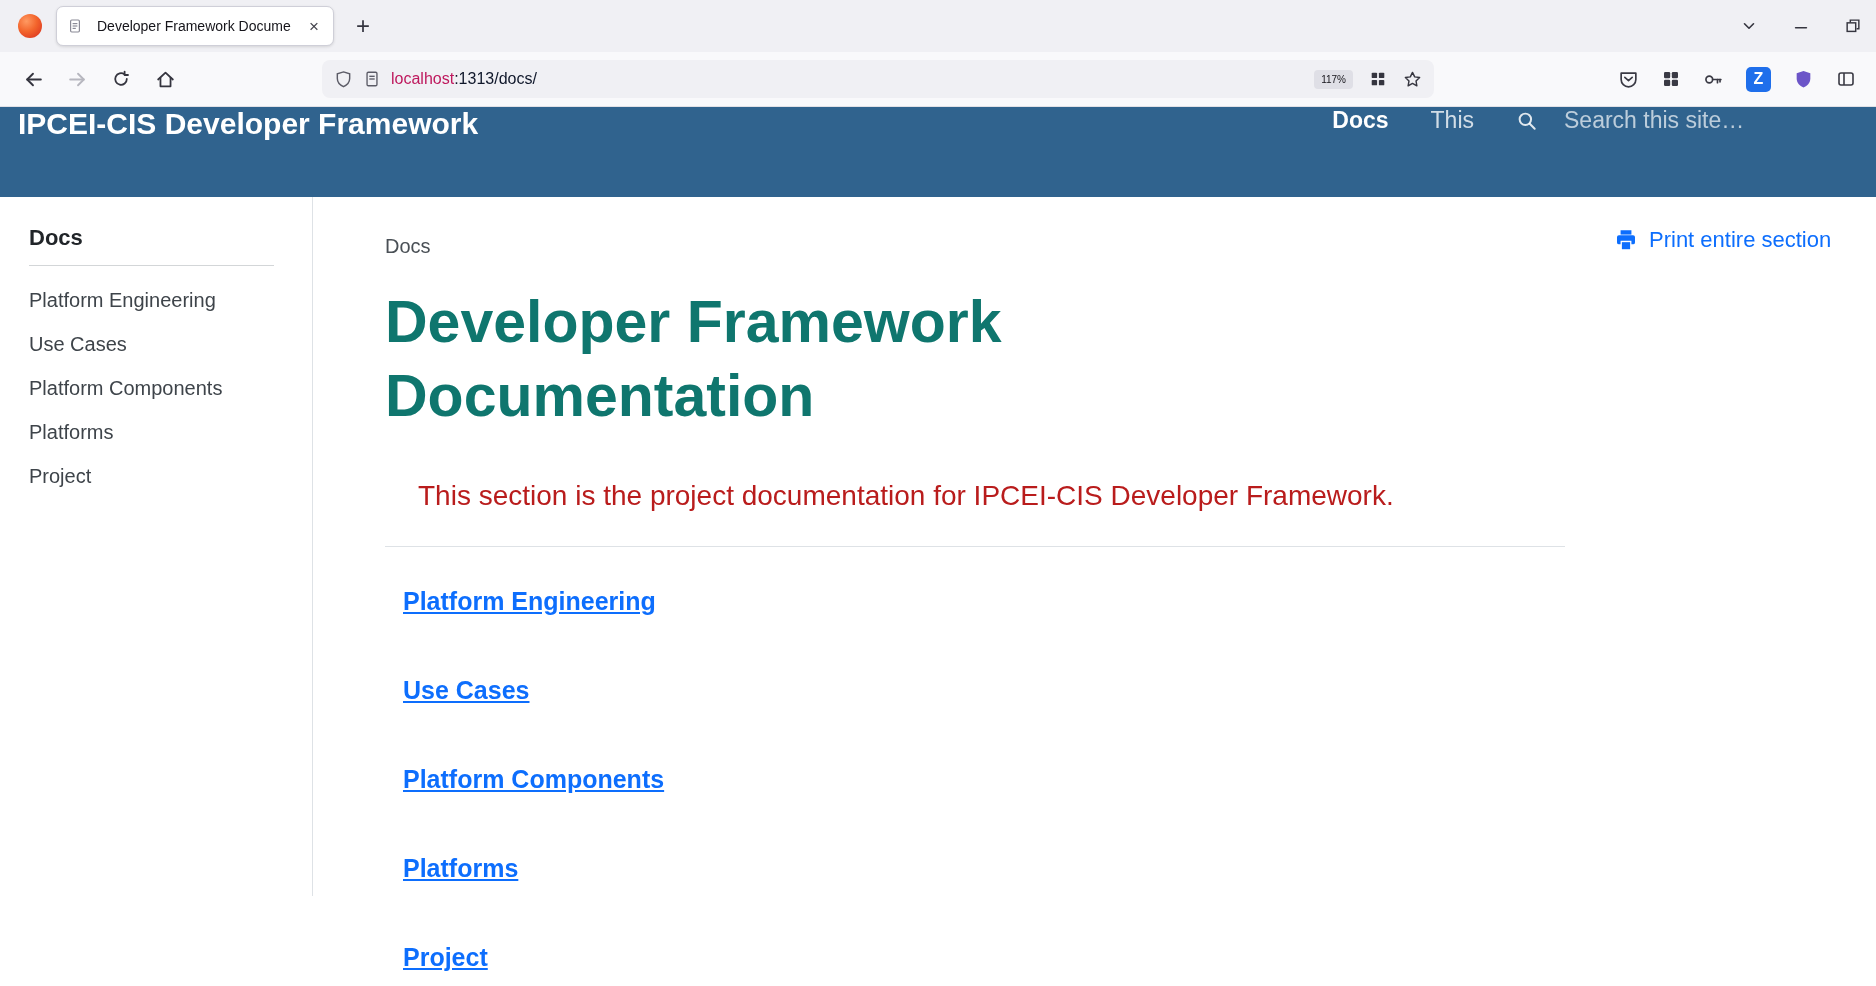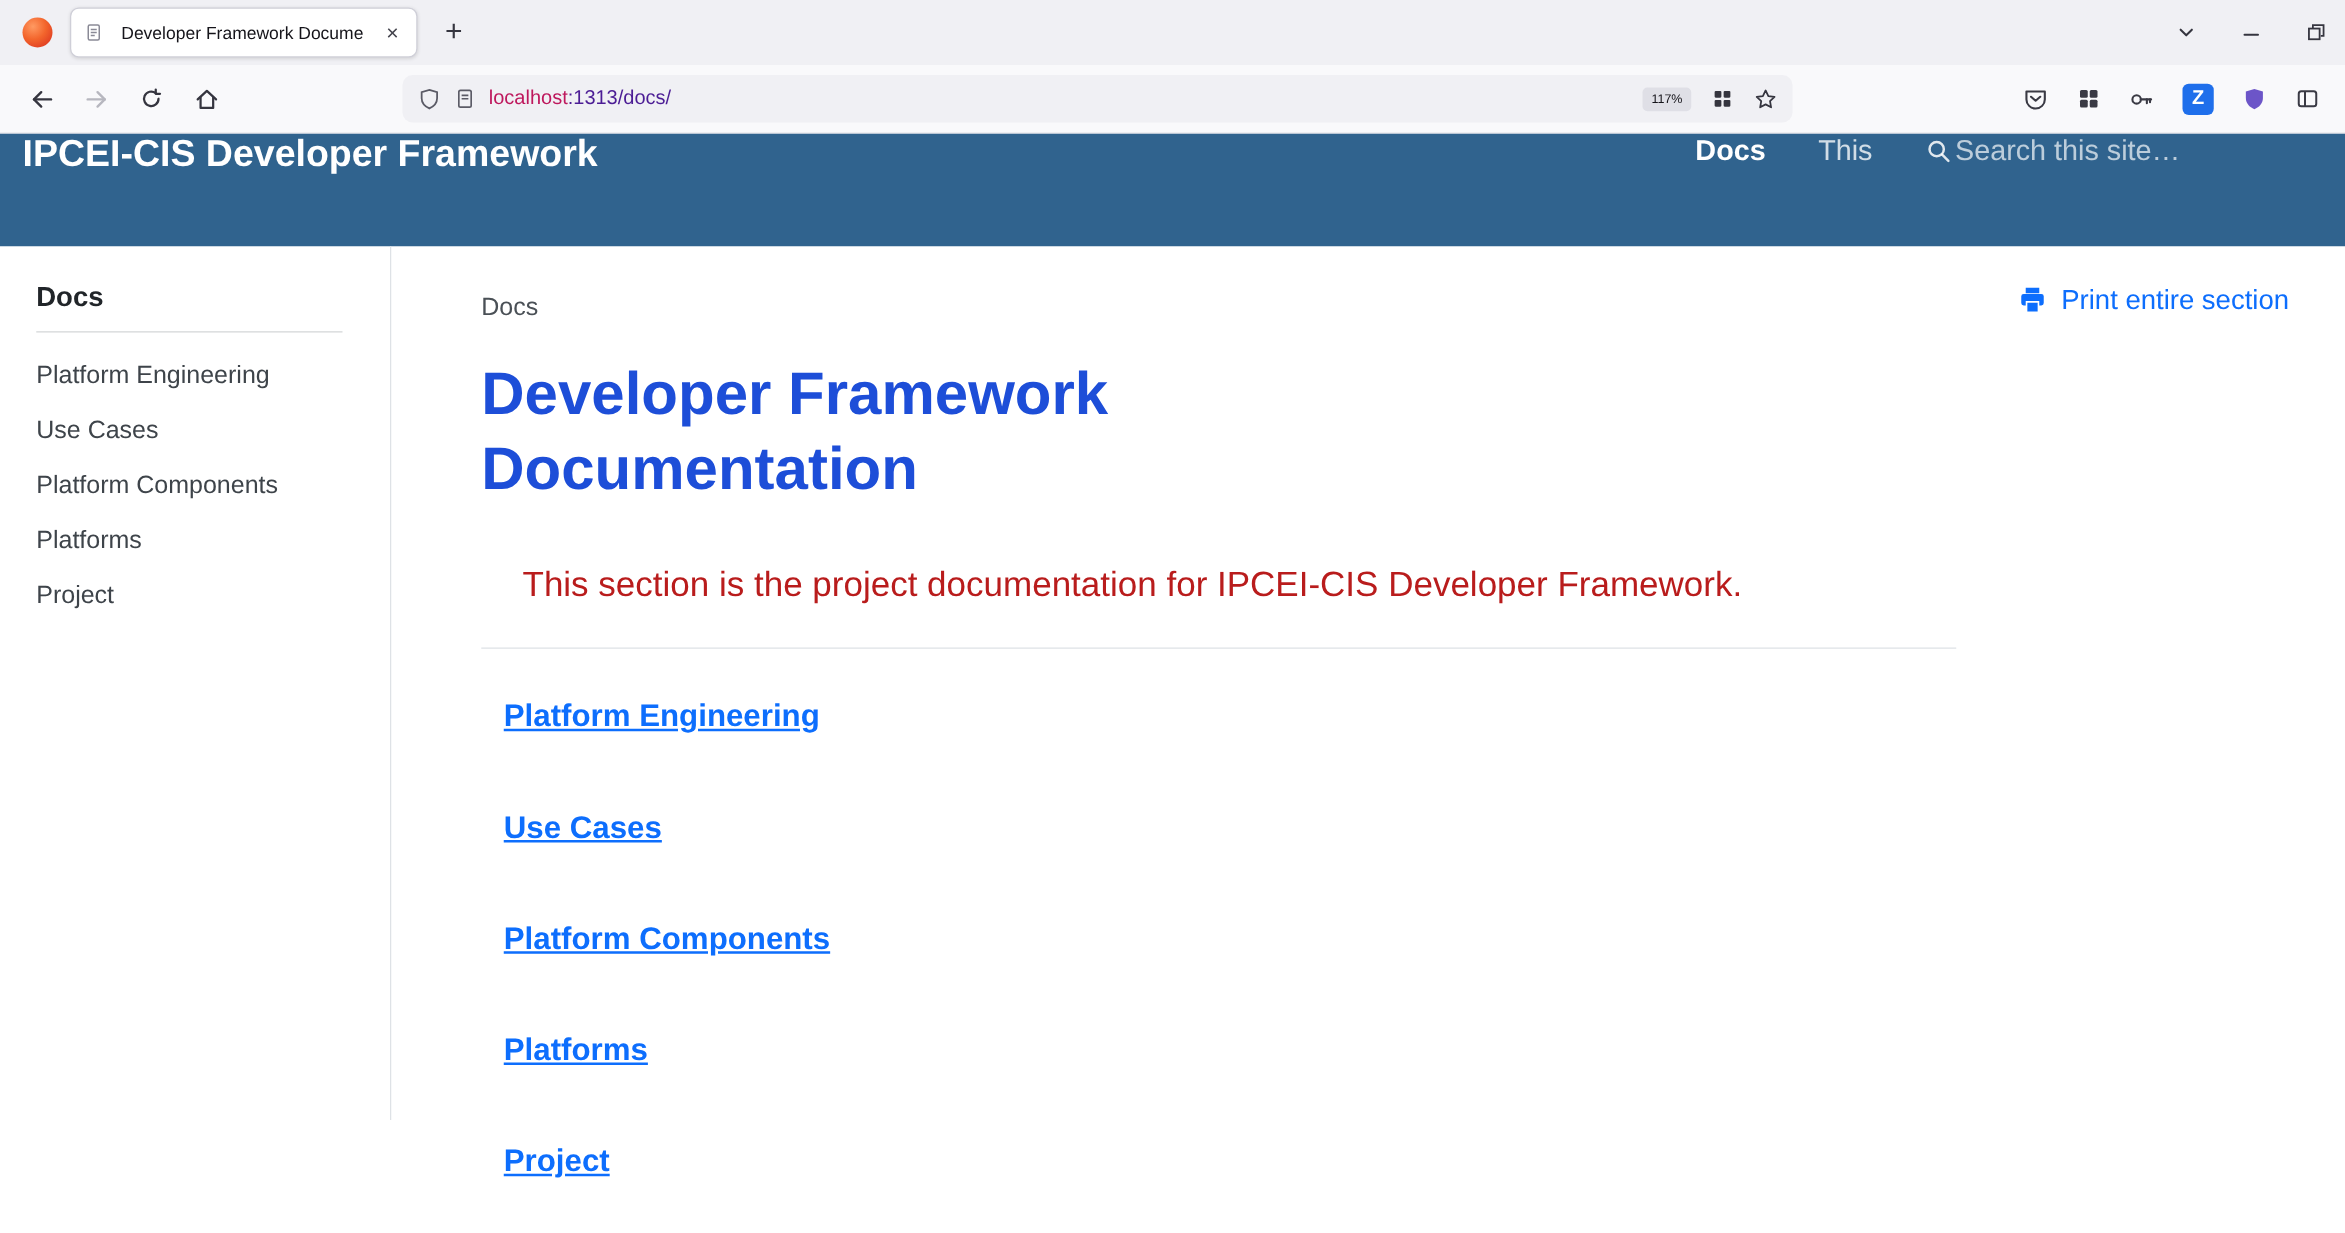--- a/index.html
+++ b/index.html
@@ -57,21 +57,21 @@
   }
   .tb-btn.disabled { color:#b7b7bf; }
   .urlbar {
     margin-left:132px;
     width:1112px; height:38px; background:#f0f0f4; border-radius:8px;
     display:flex; align-items:center; padding:0 12px; gap:10px;
   }
   .urlbar .sep-icon { color:#5b5b66; display:flex; flex:0 0 auto; }
   .url-text { font-size:16px; color:#15141a; flex:1 1 auto; white-space:nowrap; }
   .url-text .host { color:#be185d; }
-  .url-text .rest { color:#4c1d95; }
+  .url-text .rest { color:#0f172a; }
   .zoom-chip {
     background:#dfdfe6; border-radius:4px; font-size:10px; color:#15141a;
     padding:4px 7px; flex:0 0 auto;
   }
   .url-right-icon { color:#35353f; display:flex; flex:0 0 auto; margin-left:6px; }
   .toolbar-right {
     margin-left:auto; display:flex; align-items:center; gap:22px; color:#3a3a44;
     padding-right:6px;
   }
   .ext-z {
@@ -83,21 +83,21 @@
 
   
   .site-header {
     height:90px; background:#30638e;
     display:flex; align-items:flex-start; padding:0 94px 0 18px;
   }
   .site-title { color:#ffffff; font-size:30px; font-weight:bold; flex:1 1 auto; }
   .site-nav { display:flex; align-items:center; gap:42px; }
   .nav-link { font-size:23px; color:rgba(255,255,255,.78); text-decoration:none; }
   .nav-link.active { color:#ffffff; font-weight:bold; }
-  .nav-search { display:flex; align-items:center; gap:2px; }
+  .nav-search { display:flex; align-items:center; gap:26px; }
   .nav-search .mag { color:rgba(255,255,255,.85); display:flex; }
   .nav-search input {
     background:transparent; border:none; outline:none;
     font-family:"Liberation Sans", sans-serif;
     font-size:23px; color:#ffffff; width:218px;
   }
   .nav-search input::placeholder { color:rgba(255,255,255,.68); }
 
   
   .content-row { display:flex; height:699px; }
@@ -112,22 +112,22 @@
   }
   .side-items { margin-top:20px; }
   .side-item {
     font-size:20px; color:#3e444a; margin-bottom:16px; cursor:pointer;
     line-height:28px;
   }
 
   .main-col { flex:1 1 auto; padding:38px 25px 0 72px; }
   .breadcrumb { font-size:20px; color:#4a5056; }
   .page-title {
-    margin-top:28px; font-size:48px; line-height:1.25; font-weight:bold;
-    color:#1d4ed8; max-width:820px;
+    margin-top:28px; font-size:59px; line-height:1.25; font-weight:bold;
+    color:#0f766e; max-width:820px;
   }
   .lead { margin-top:46px; font-size:28px; color:#b91c1c;margin-left:33px; }
   .rule { border:none; border-top:1px solid #dee2e6; margin-top:34px; }
   .section-links { margin-top:40px; padding-left:18px; }
   .section-link {
     display:block; font-size:25px; font-weight:bold; color:#0d6efd;
     text-decoration:underline; margin-bottom:60px;
   }
 
   .toolbox-col { width:286px; flex:0 0 auto; padding:30px 0 0 23px; }

